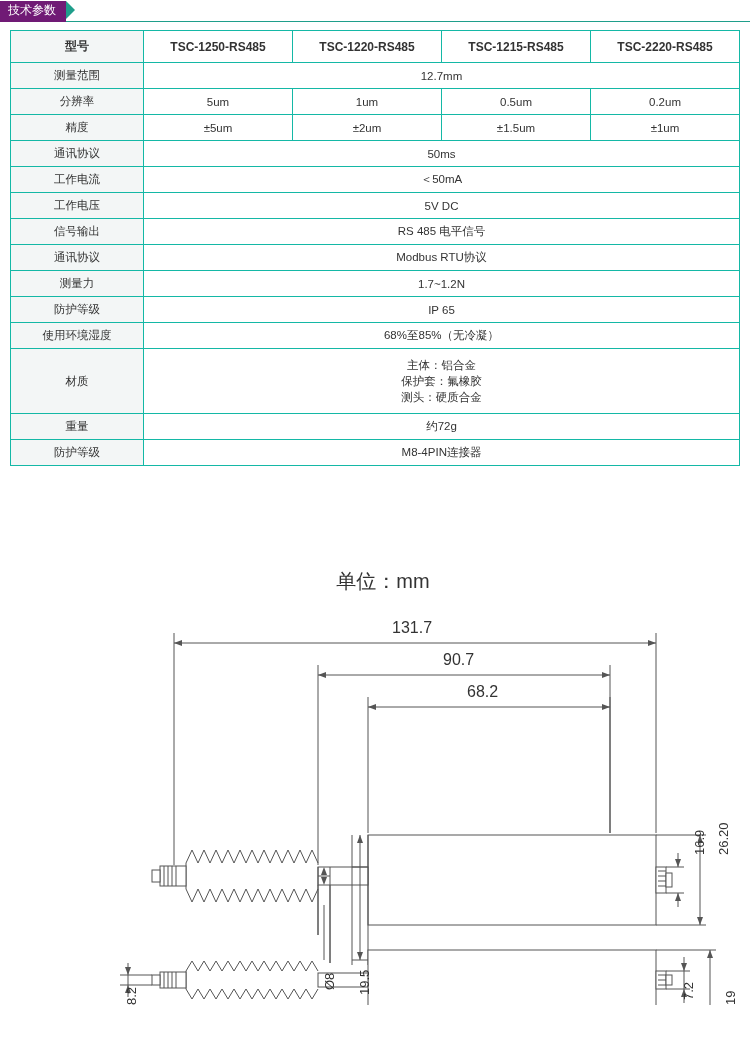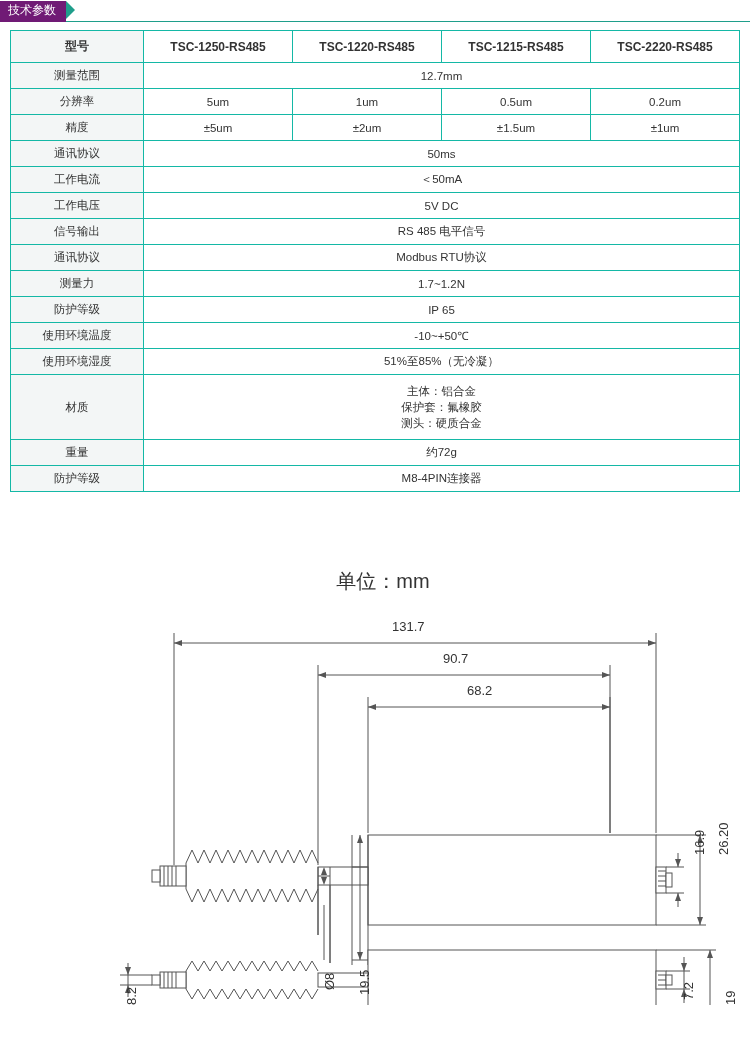--- a/index.html
+++ b/index.html
@@ -96,21 +96,21 @@
   }
 
   .drawing {
     position: relative;
     width: 750px;
     height: 400px;
     margin-top: 10px;
   }
   .dimtext {
     position: absolute;
-    font-size: 13px;
+    font-size: 16px;
     color: #333;
     font-family: "Liberation Sans", sans-serif;
   }
   .vtext {
     position: absolute;
     font-size: 13px;
     color: #333;
     transform: rotate(-90deg);
     transform-origin: left top;
     white-space: nowrap;
@@ -174,26 +174,22 @@
     </tr>
     <tr>
       <td class="label">测量力</td>
       <td colspan="4">1.7~1.2N</td>
     </tr>
     <tr>
       <td class="label">防护等级</td>
       <td colspan="4">IP 65</td>
     </tr>
     <tr>
-      <td class="label">使用环境温度</td>
-      <td colspan="4">-10~+50℃</td>
-    </tr>
-    <tr>
       <td class="label">使用环境湿度</td>
-      <td colspan="4">51%至85%（无冷凝）</td>
+      <td colspan="4">68%至85%（无冷凝）</td>
     </tr>
     <tr>
       <td class="label">材质</td>
       <td colspan="4" class="multi" style="white-space: pre-line;">主体：铝合金
 保护套：氟橡胶
 测头：硬质合金</td>
     </tr>
     <tr>
       <td class="label">重量</td>
       <td colspan="4">约72g</td>

